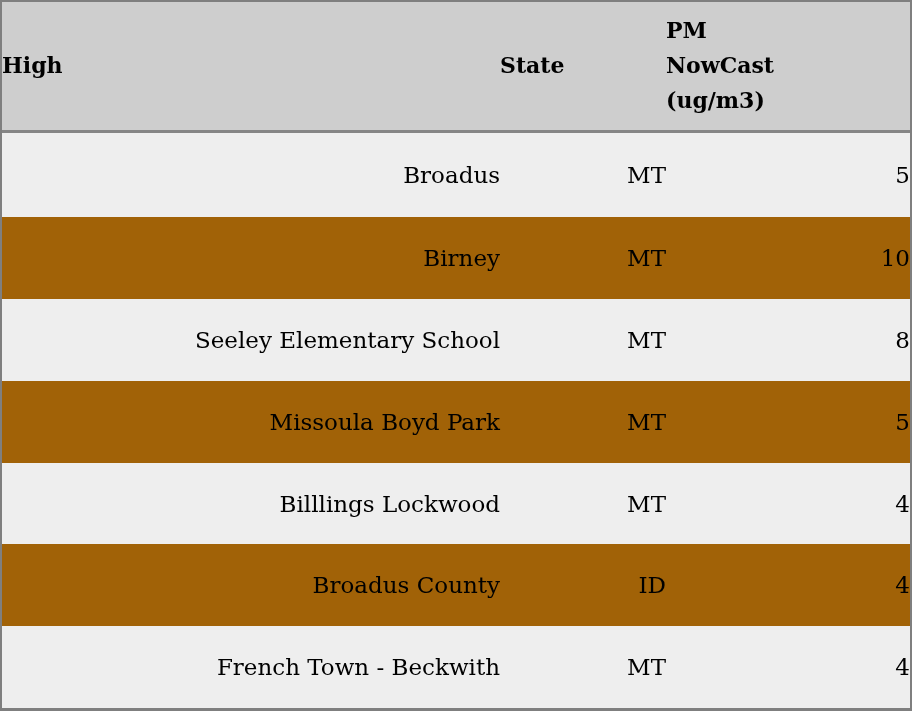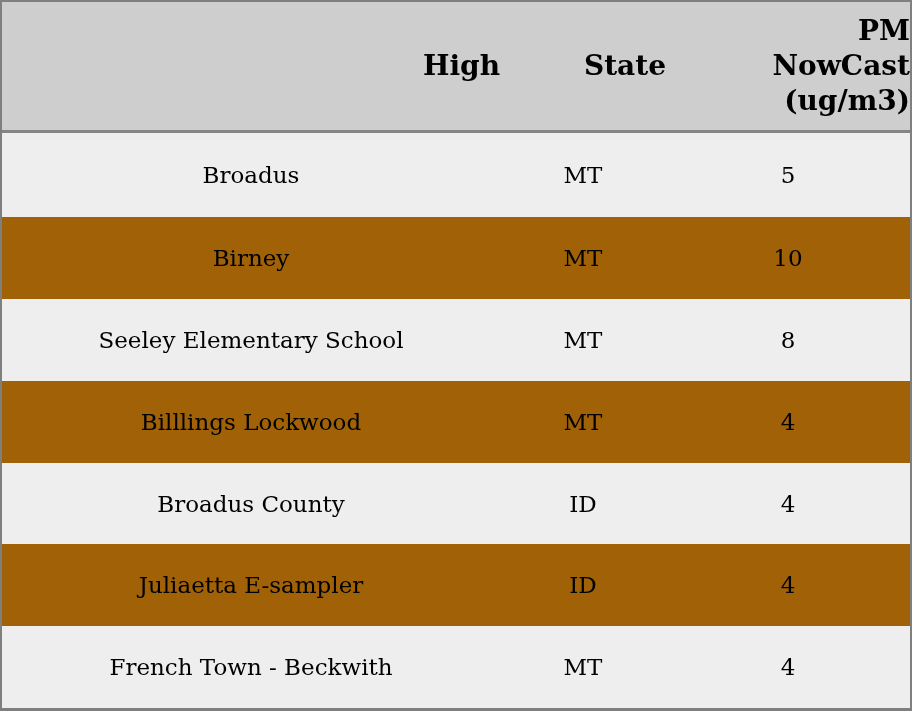--- a/index.html
+++ b/index.html
@@ -24,30 +24,30 @@
     table-layout: fixed;
   }
   col.col-site  { width: 498px; }
   col.col-state { width: 166px; }
   col.col-pm    { width: 244px; }
   thead tr { height: 129px; }
   thead th {
     background: #cecece;
     border-bottom: 3px solid #858585;
     font-weight: bold;
-    font-size: 28px;
+    font-size: 22px;
     line-height: 35px;
-    text-align: right;
+    text-align: left;
     vertical-align: middle;
     white-space: pre-line;
     color: #000000;
   }
   tbody td {
     font-size: 23px;
-    text-align: center;
+    text-align: right;
     vertical-align: middle;
     color: #000000;
     white-space: nowrap;
   }
   tbody tr { background: #a16207; }
   tbody tr:nth-child(odd) { background: #eeeeee; }
 </style>
 </head>
 <body>
 
@@ -77,31 +77,31 @@
         <td>Birney</td>
         <td>MT</td>
         <td>10</td>
       </tr>
       <tr>
         <td>Seeley Elementary School</td>
         <td>MT</td>
         <td>8</td>
       </tr>
       <tr>
+        <td>Missoula Boyd Park</td>
+        <td>MT</td>
+        <td>5</td>
+      </tr>
+      <tr>
         <td>Billlings Lockwood</td>
         <td>MT</td>
         <td>4</td>
       </tr>
       <tr>
         <td>Broadus County</td>
-        <td>ID</td>
-        <td>4</td>
-      </tr>
-      <tr>
-        <td>Juliaetta E-sampler</td>
         <td>ID</td>
         <td>4</td>
       </tr>
       <tr>
         <td>French Town - Beckwith</td>
         <td>MT</td>
         <td>4</td>
       </tr>
     </tbody>
   </table>

